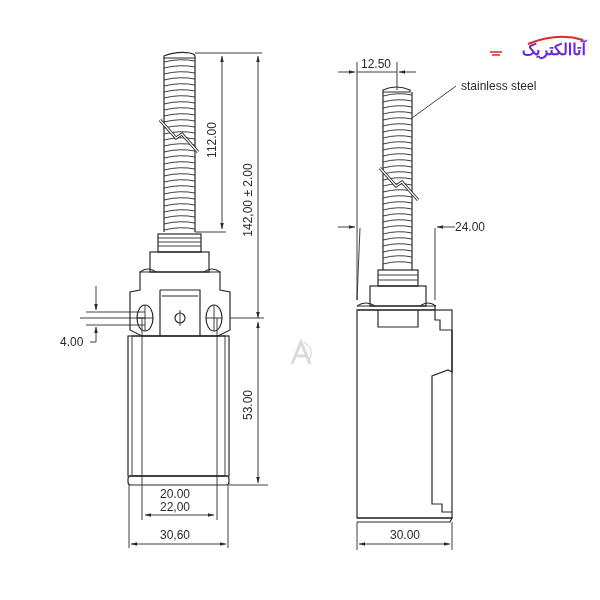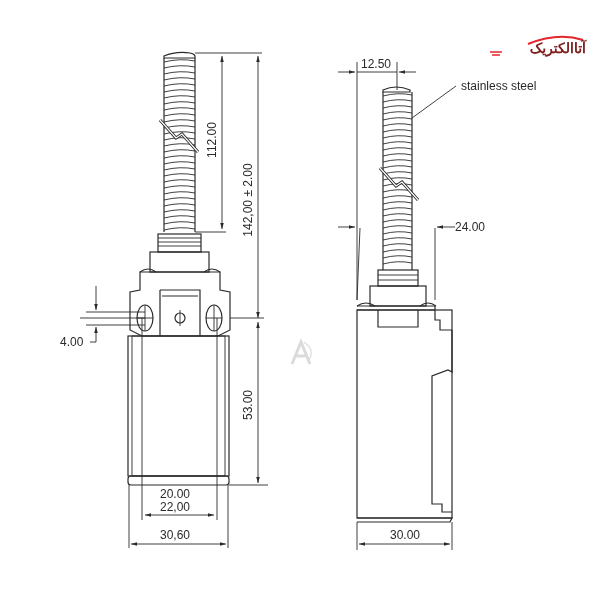--- a/index.html
+++ b/index.html
@@ -3,21 +3,21 @@
   <meta charset="utf-8">
   <style>
     html, body { margin: 0; padding: 0; background: #ffffff; }
     body { width: 600px; height: 600px; position: relative; overflow: hidden; font-family: "Liberation Sans", sans-serif; }
     svg { position: absolute; left: 0; top: 0; }
     .ln { stroke: #2a2a2a; stroke-width: 1.2; fill: none; }
     .thin { stroke: #2a2a2a; stroke-width: 0.9; fill: none; }
     .dim { stroke: #2a2a2a; stroke-width: 0.9; fill: none; }
     .txt { font-family: "Liberation Sans", sans-serif; font-size: 12px; fill: #2a2a2a; }
     .logo { position: absolute; left: 488px; top: 34px; width: 98px; height: 26px; }
-    .logo-text { position: absolute; left: 0; top: 6px; width: 98px; text-align: right; color: #7f1d1d; font-weight: bold; font-size: 14px; font-family: Liberation Serif, serif; letter-spacing: -0.5px; }
+    .logo-text { position: absolute; left: 0; top: 6px; width: 98px; text-align: right; color: #6d28d9; font-weight: bold; font-size: 16px; font-family: Liberation Serif, serif; letter-spacing: -0.5px; }
     .watermark { position: absolute; left: 286px; top: 336px; width: 30px; height: 34px; opacity: 0.35; }
   </style>
 </head>
 <body>
 
 <div class="logo">
   <svg width="98" height="26">
     <path d="M40 10 Q70 -2 95 6" stroke="#e3262b" stroke-width="2" fill="none"></path>
     <path d="M2 18 L14 18 M4 21 L12 21" stroke="#e3262b" stroke-width="1.5"></path>
   </svg>

